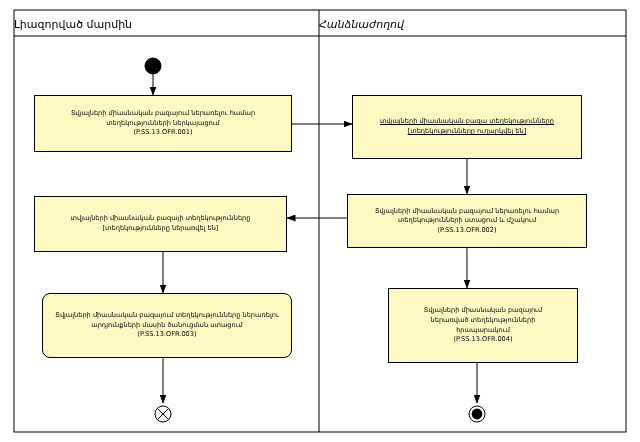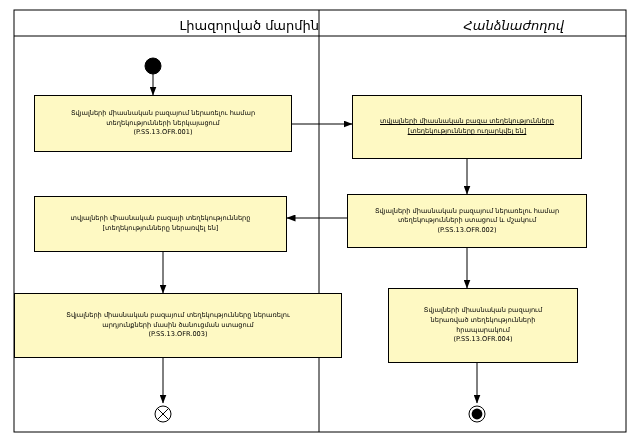--- a/index.html
+++ b/index.html
@@ -24,22 +24,22 @@
   }
   svg.diagram-svg {
     position: absolute;
     left: 0;
     top: 0;
     width: 640px;
     height: 442px;
   }
   .swimlane-title {
     position: absolute;
-    text-align: right;
-    font-size: 13px;
+    text-align: left;
+    font-size: 11px;
     color: #000;
     white-space: nowrap;
   }
   .node-box {
     position: absolute;
     border: 1px solid #000;
     background: #fef9c3;
     box-sizing: border-box;
     display: flex;
     align-items: center;
@@ -120,21 +120,21 @@
     <div class="node-text">Տվյալների միասնական բազայում ներառելու համար
 տեղեկությունների ստացում և մշակում
 (P.SS.13.OFR.002)</div>
   </div>
 
   <div class="node-box" style="left:34px; top:196px; width:253px; height:56px;">
     <div class="node-text">տվյալների միասնական բազայի տեղեկությունները
 [տեղեկությունները ներառվել են]</div>
   </div>
 
-  <div class="node-box" style="left:14px; top:293px; width:328px; height:65px;">
+  <div class="node-box" style="left:42px; top:293px; width:250px; height:65px;border-radius:8px;">
     <div class="node-text">Տվյալների միասնական բազայում տեղեկությունները ներառելու
 արդյունքների մասին ծանուցման ստացում
 (P.SS.13.OFR.003)</div>
   </div>
 
   <div class="node-box" style="left:388px; top:288px; width:190px; height:75px;">
     <div class="node-text">Տվյալների միասնական բազայում
 ներառված տեղեկությունների
 հրապարակում
 (P.SS.13.OFR.004)</div>

